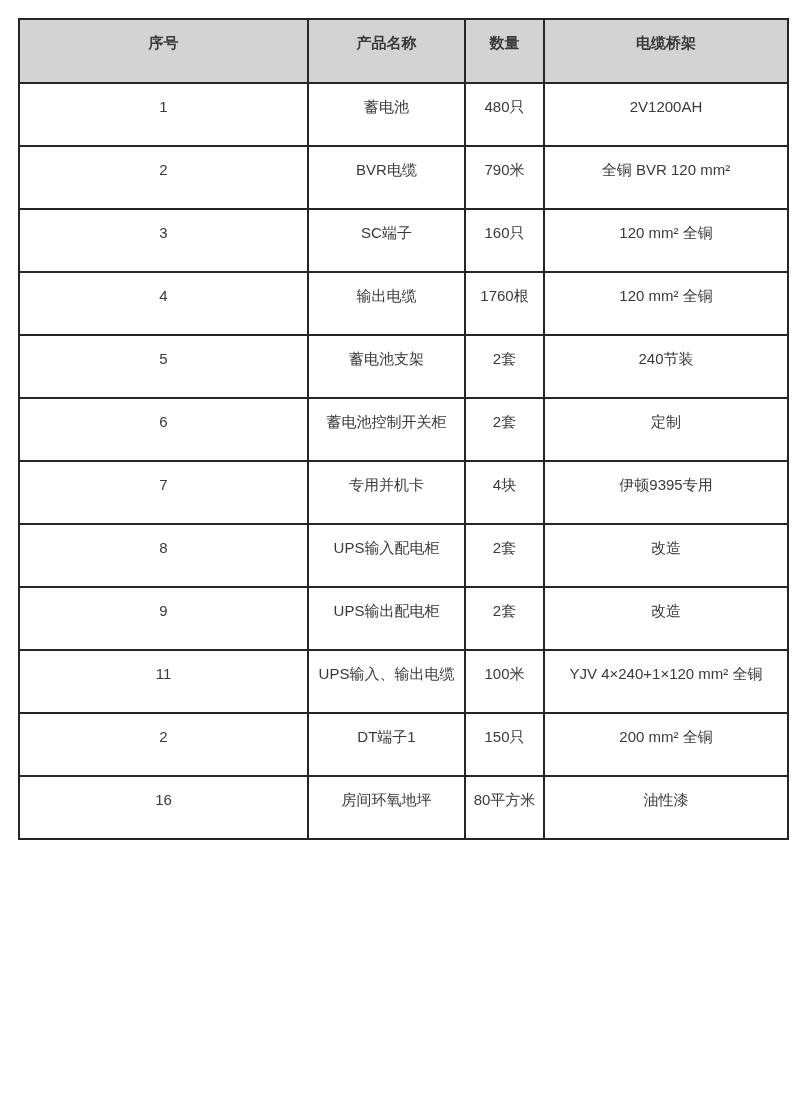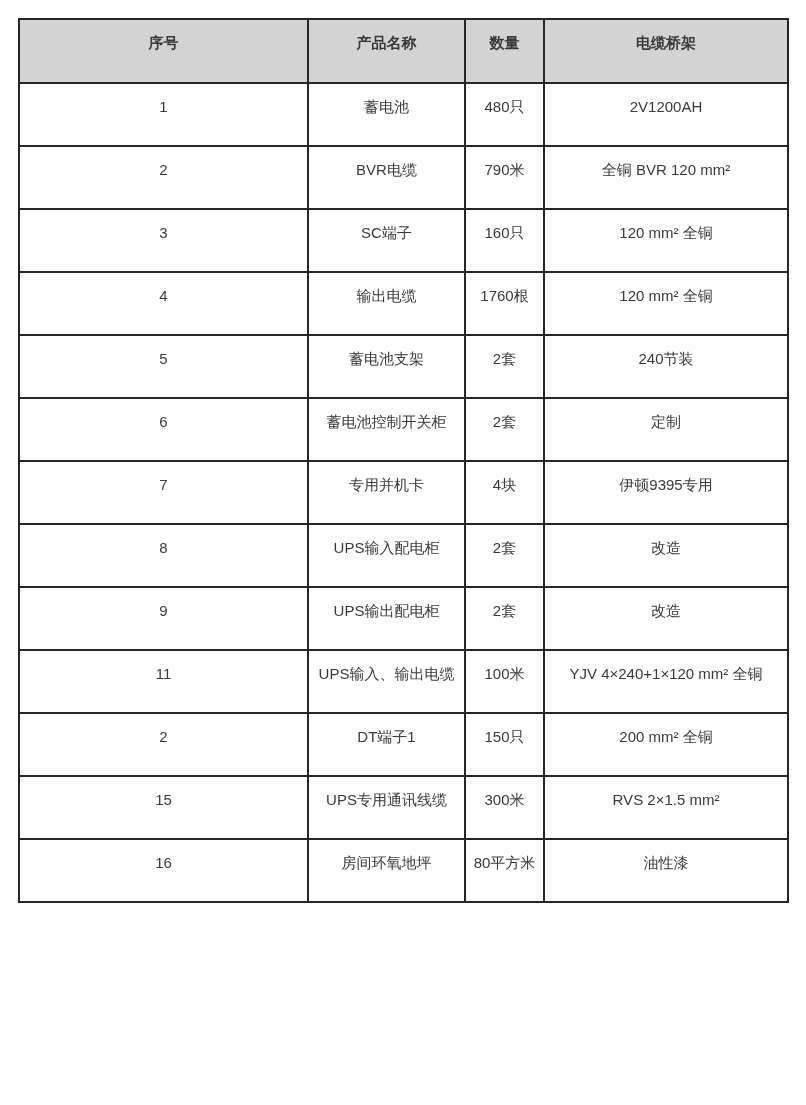--- a/index.html
+++ b/index.html
@@ -130,26 +130,20 @@
         <td>100米</td>
         <td>YJV 4×240+1×120 mm² 全铜</td>
       </tr>
       <tr>
         <td>2</td>
         <td>DT端子1</td>
         <td>150只</td>
         <td>200 mm² 全铜</td>
       </tr>
       <tr>
-        <td>15</td>
-        <td>UPS专用通讯线缆</td>
-        <td>300米</td>
-        <td>RVS 2×1.5 mm²</td>
-      </tr>
-      <tr>
         <td>16</td>
         <td>房间环氧地坪</td>
         <td>80平方米</td>
         <td>油性漆</td>
       </tr>
     </tbody>
   </table>
 </div>
 
 </body></html>

